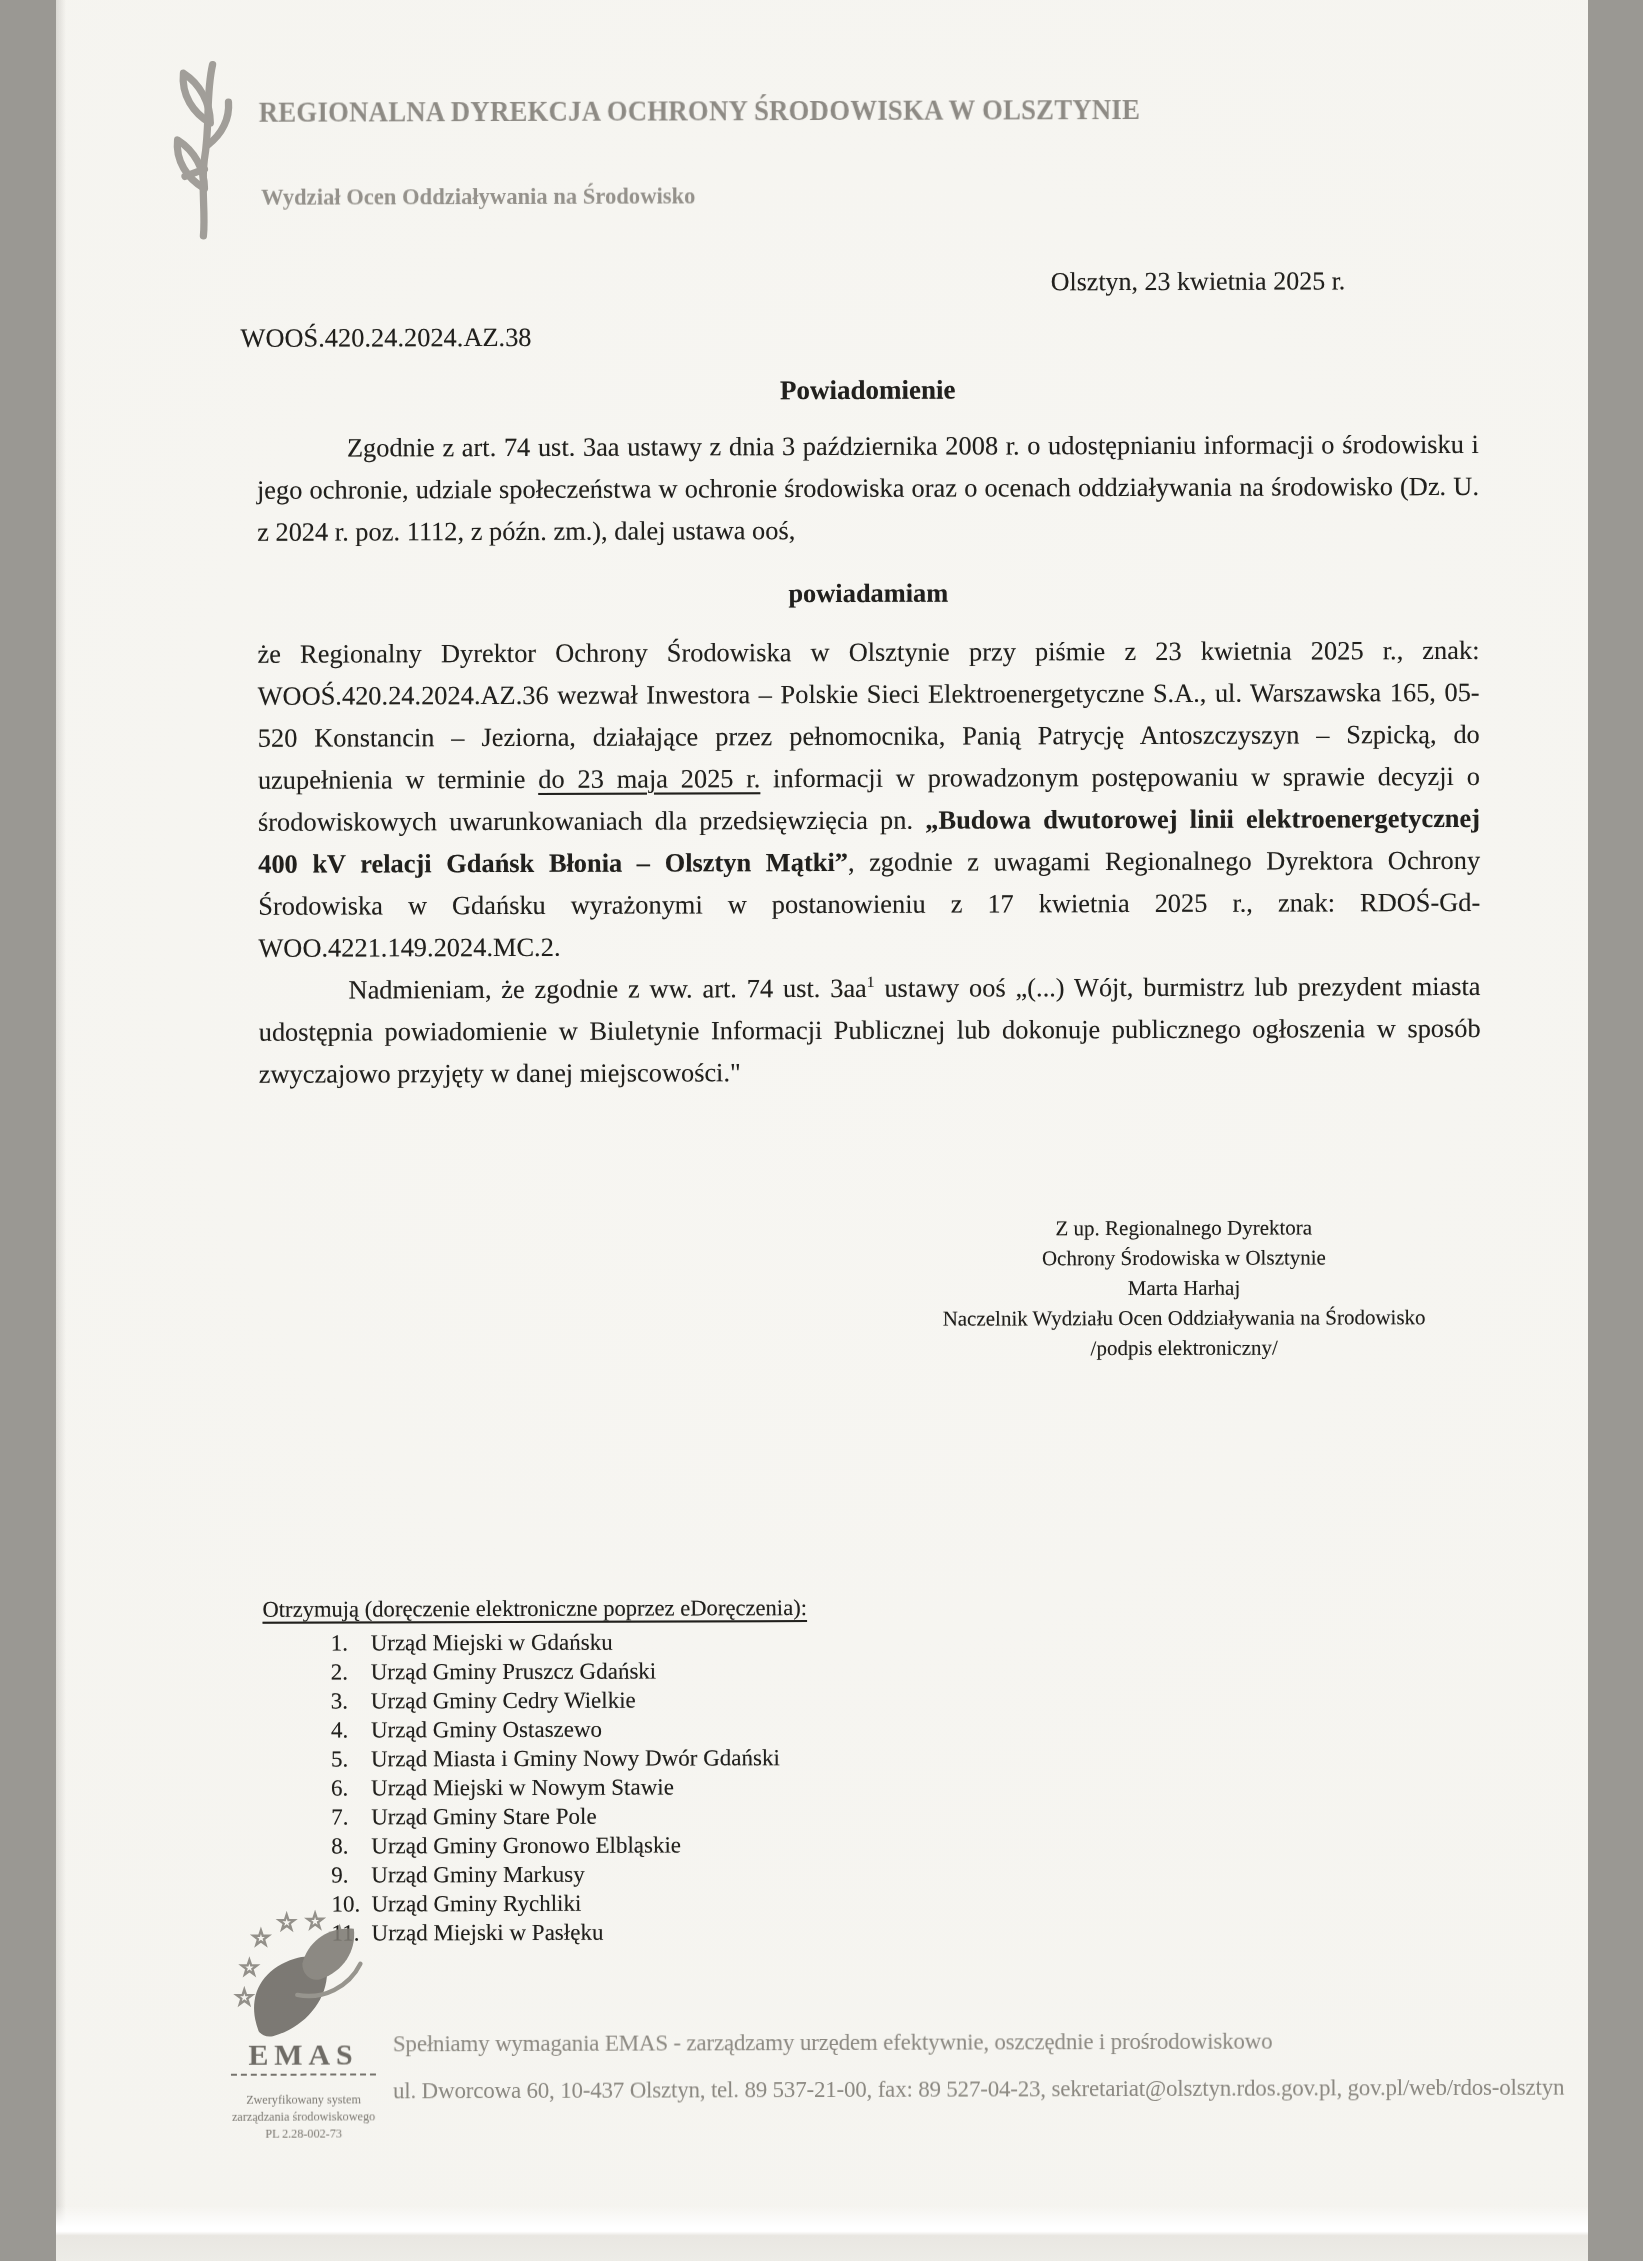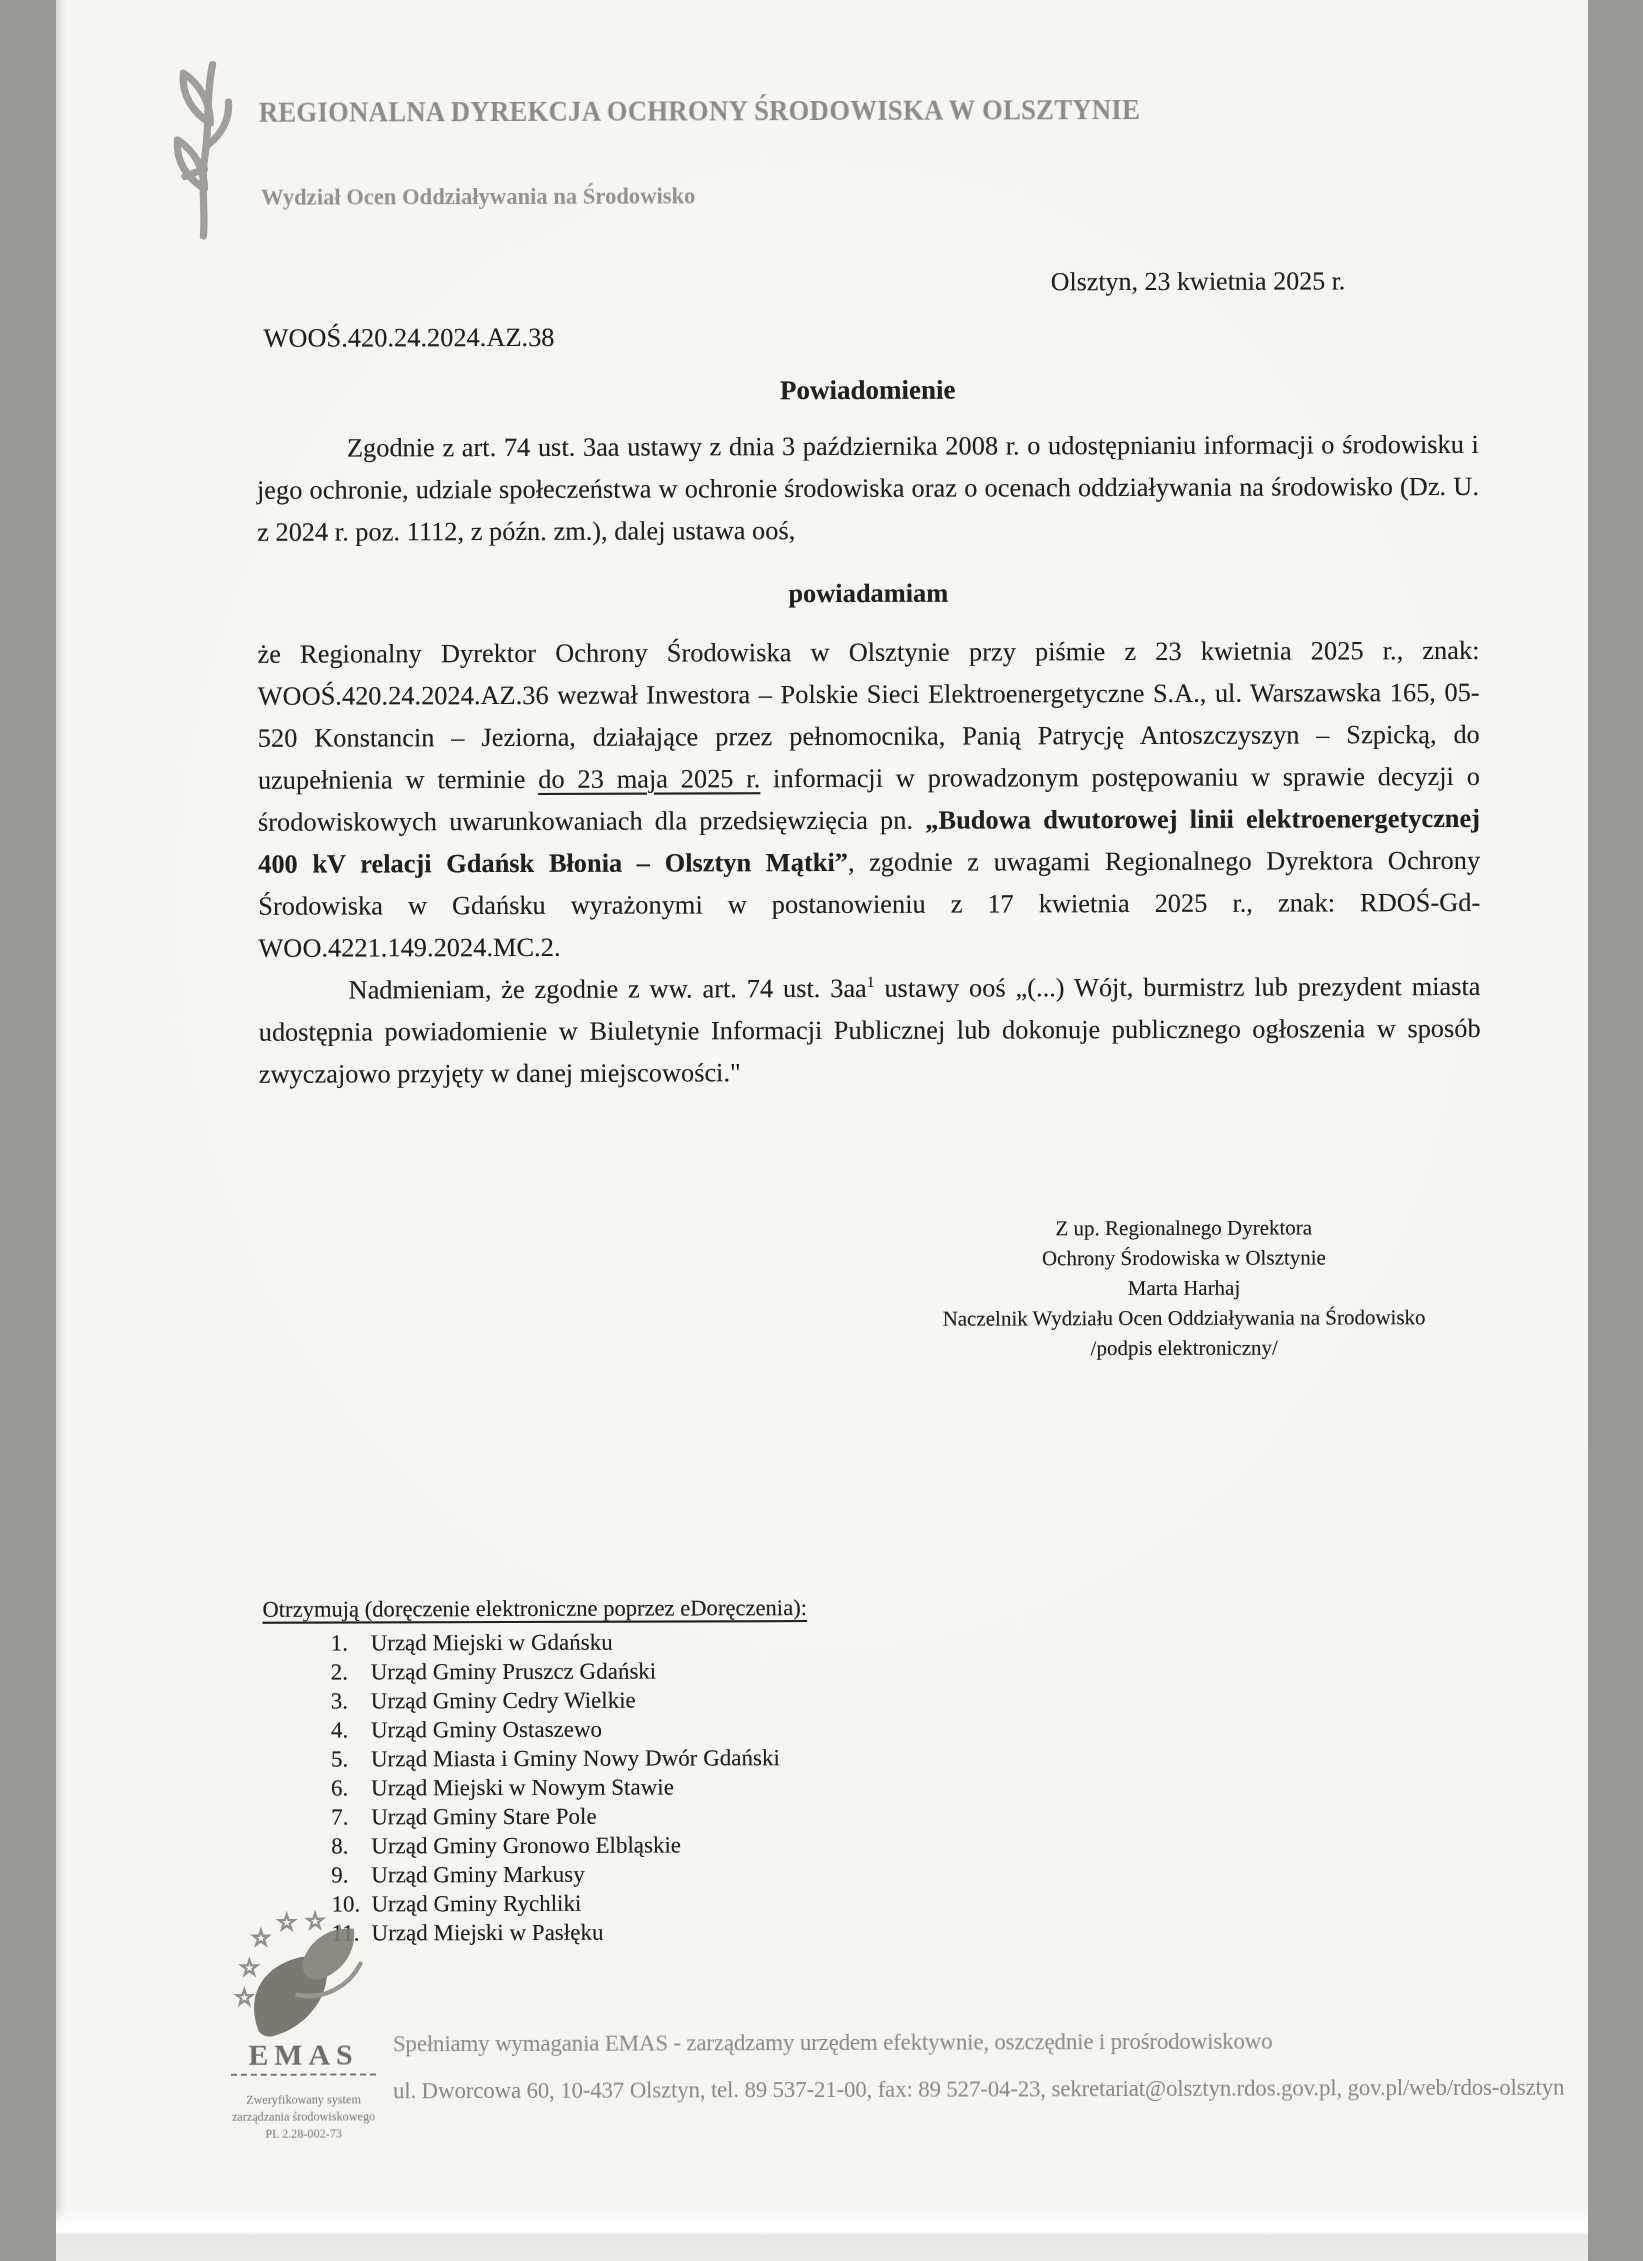--- a/index.html
+++ b/index.html
@@ -38,21 +38,21 @@
     transform:scaleX(.92); transform-origin:left top;
     filter:blur(0.5px); text-shadow:none;
   }
   .org-line2 {
     position:absolute; left:208px; top:183px;
     font-size:22.6px; font-weight:bold; color:#94918b;
     white-space:nowrap; filter:blur(0.5px); text-shadow:none;
   }
 
   .dateline { position:absolute; right:240px; top:268px; font-size:26px; }
-  .reference { position:absolute; left:210px; top:321px; font-size:26.4px; }
+  .reference { position:absolute; left:187px; top:321px; font-size:26.4px; }
 
   .doc-title { position:absolute; left:203px; width:1222px; top:375px; text-align:center; font-size:27px; font-weight:bold; }
 
   .letter-body {
     position:absolute; left:203px; top:425px; width:1222px;
     font-size:26.4px; line-height:42px; text-align:justify;
   }
   .letter-body p.ind { text-indent:90px; }
   .mid-heading { text-align:center; font-weight:bold; margin-top:20.6px; margin-bottom:17.4px; text-indent:0; }
   .u-seg { text-decoration:underline; text-decoration-thickness:1.9px; text-underline-offset:4.5px; }

